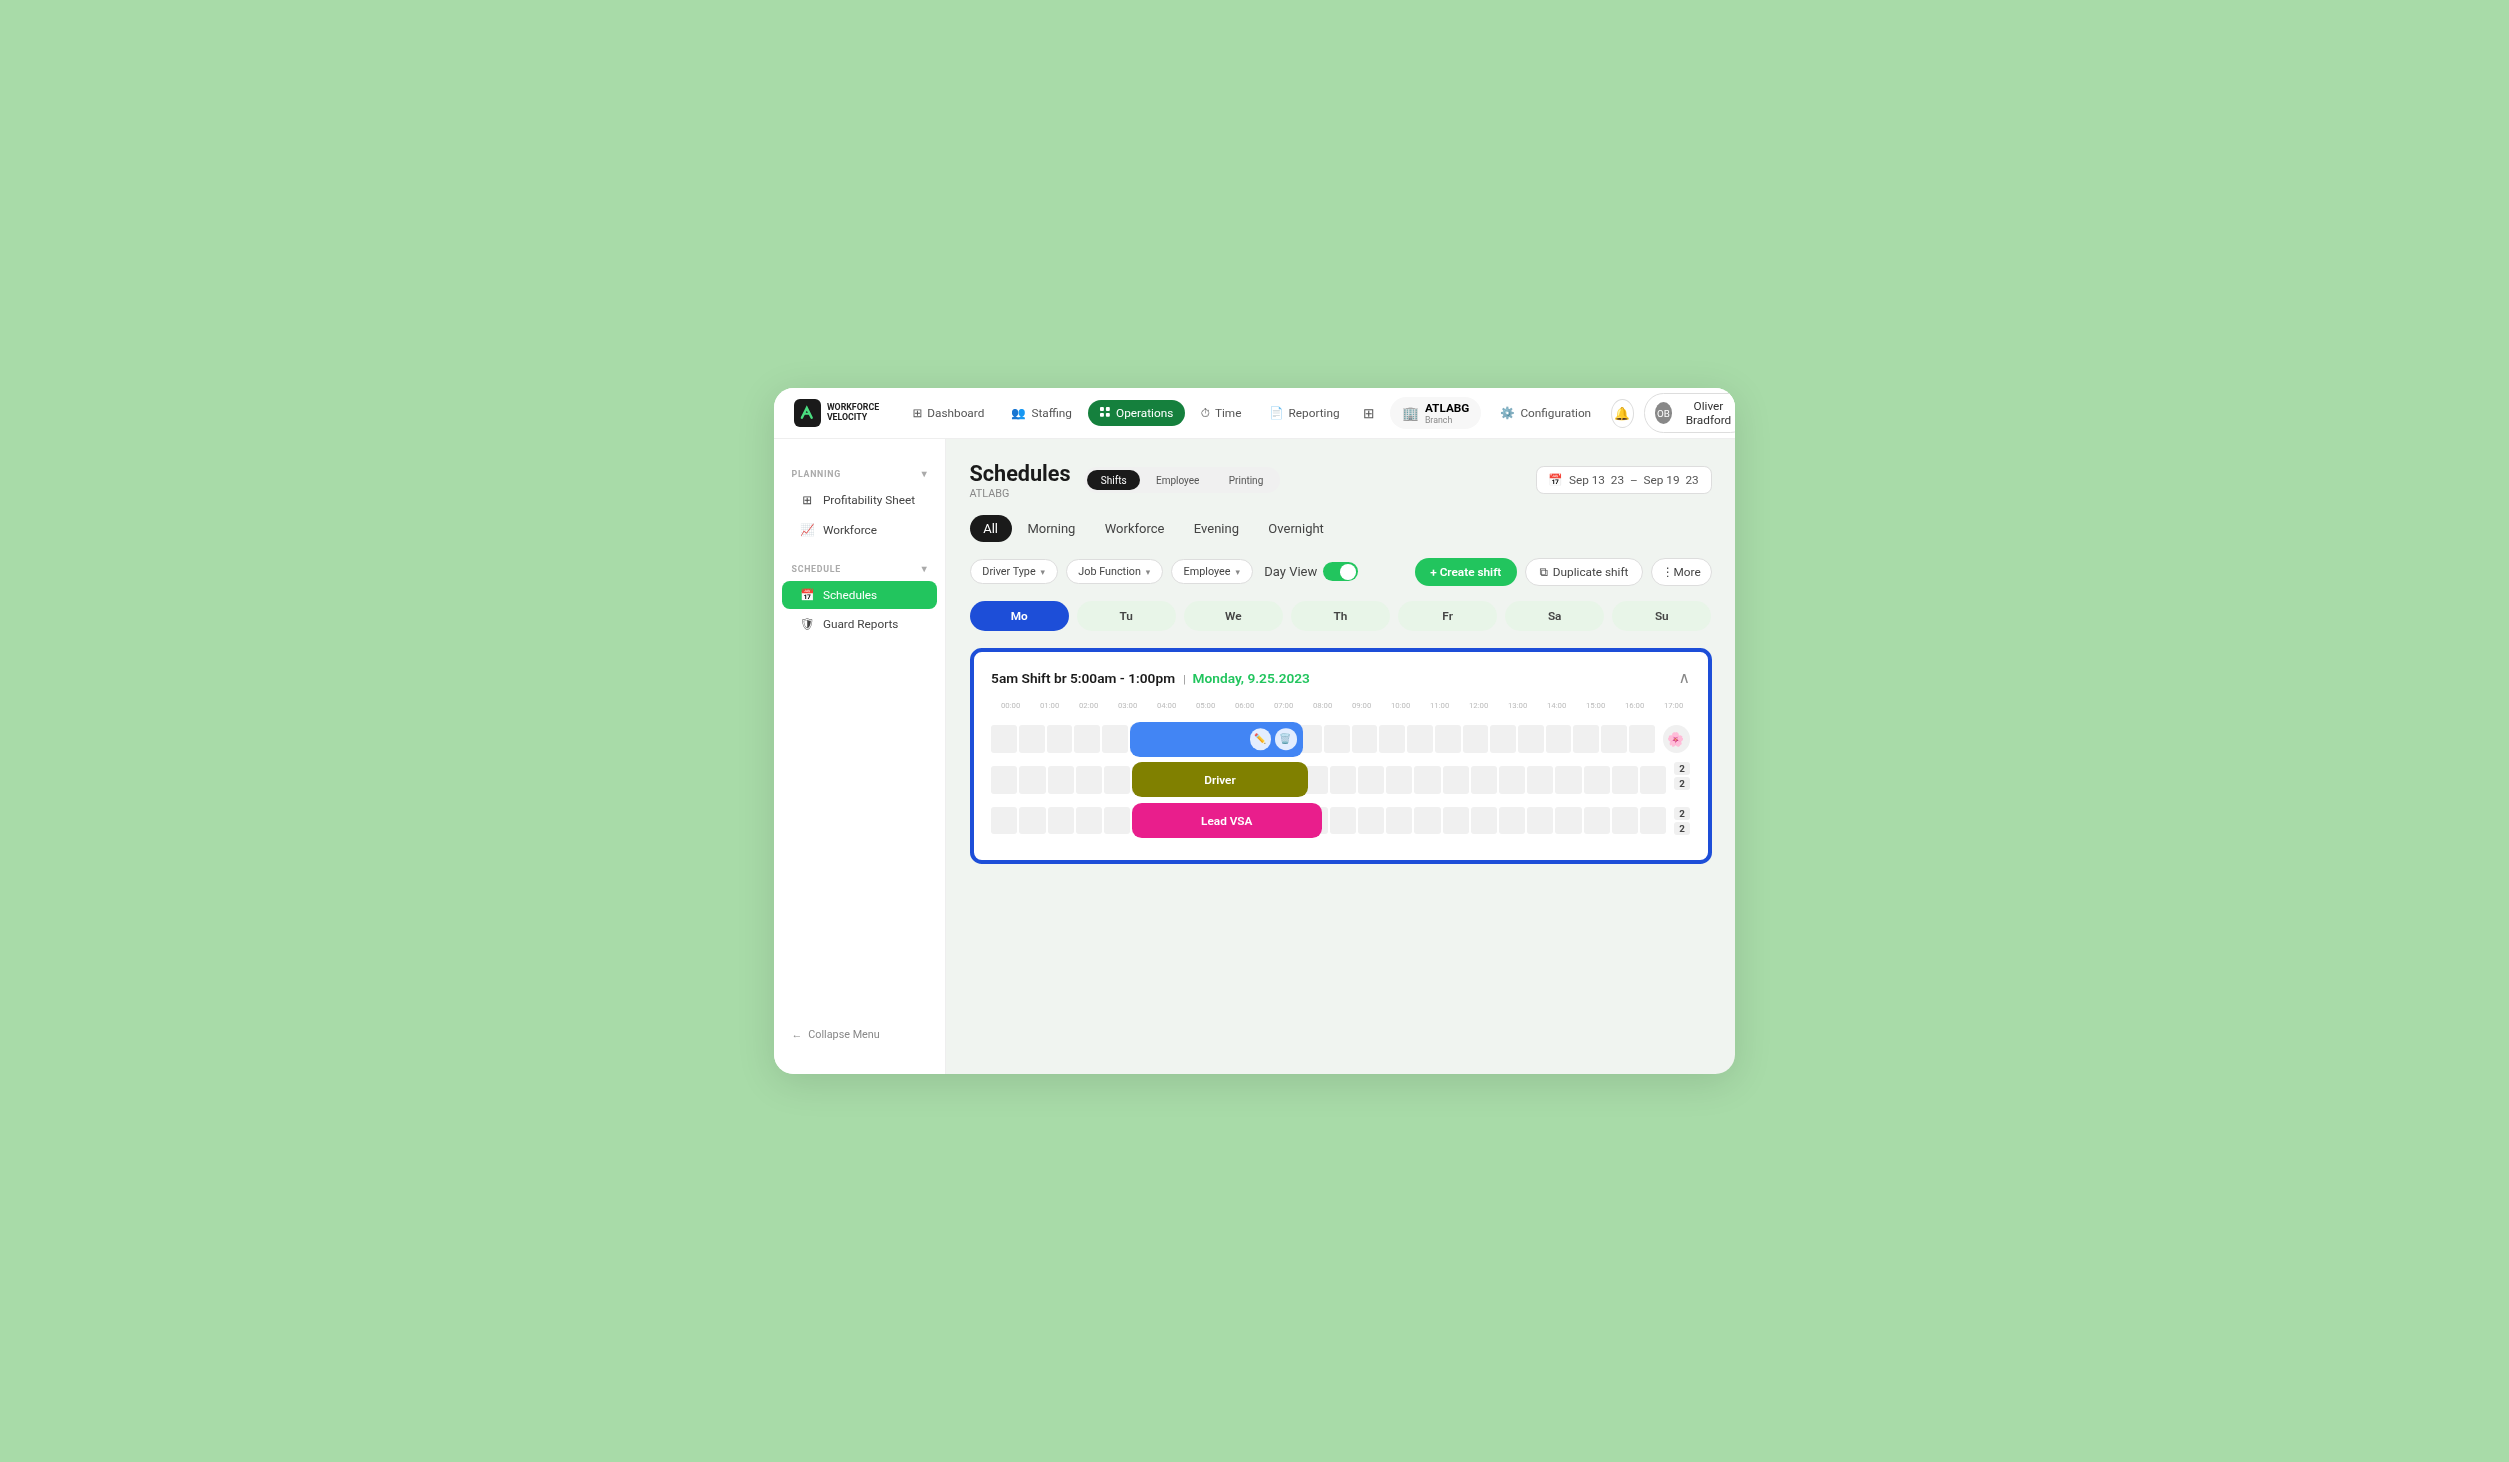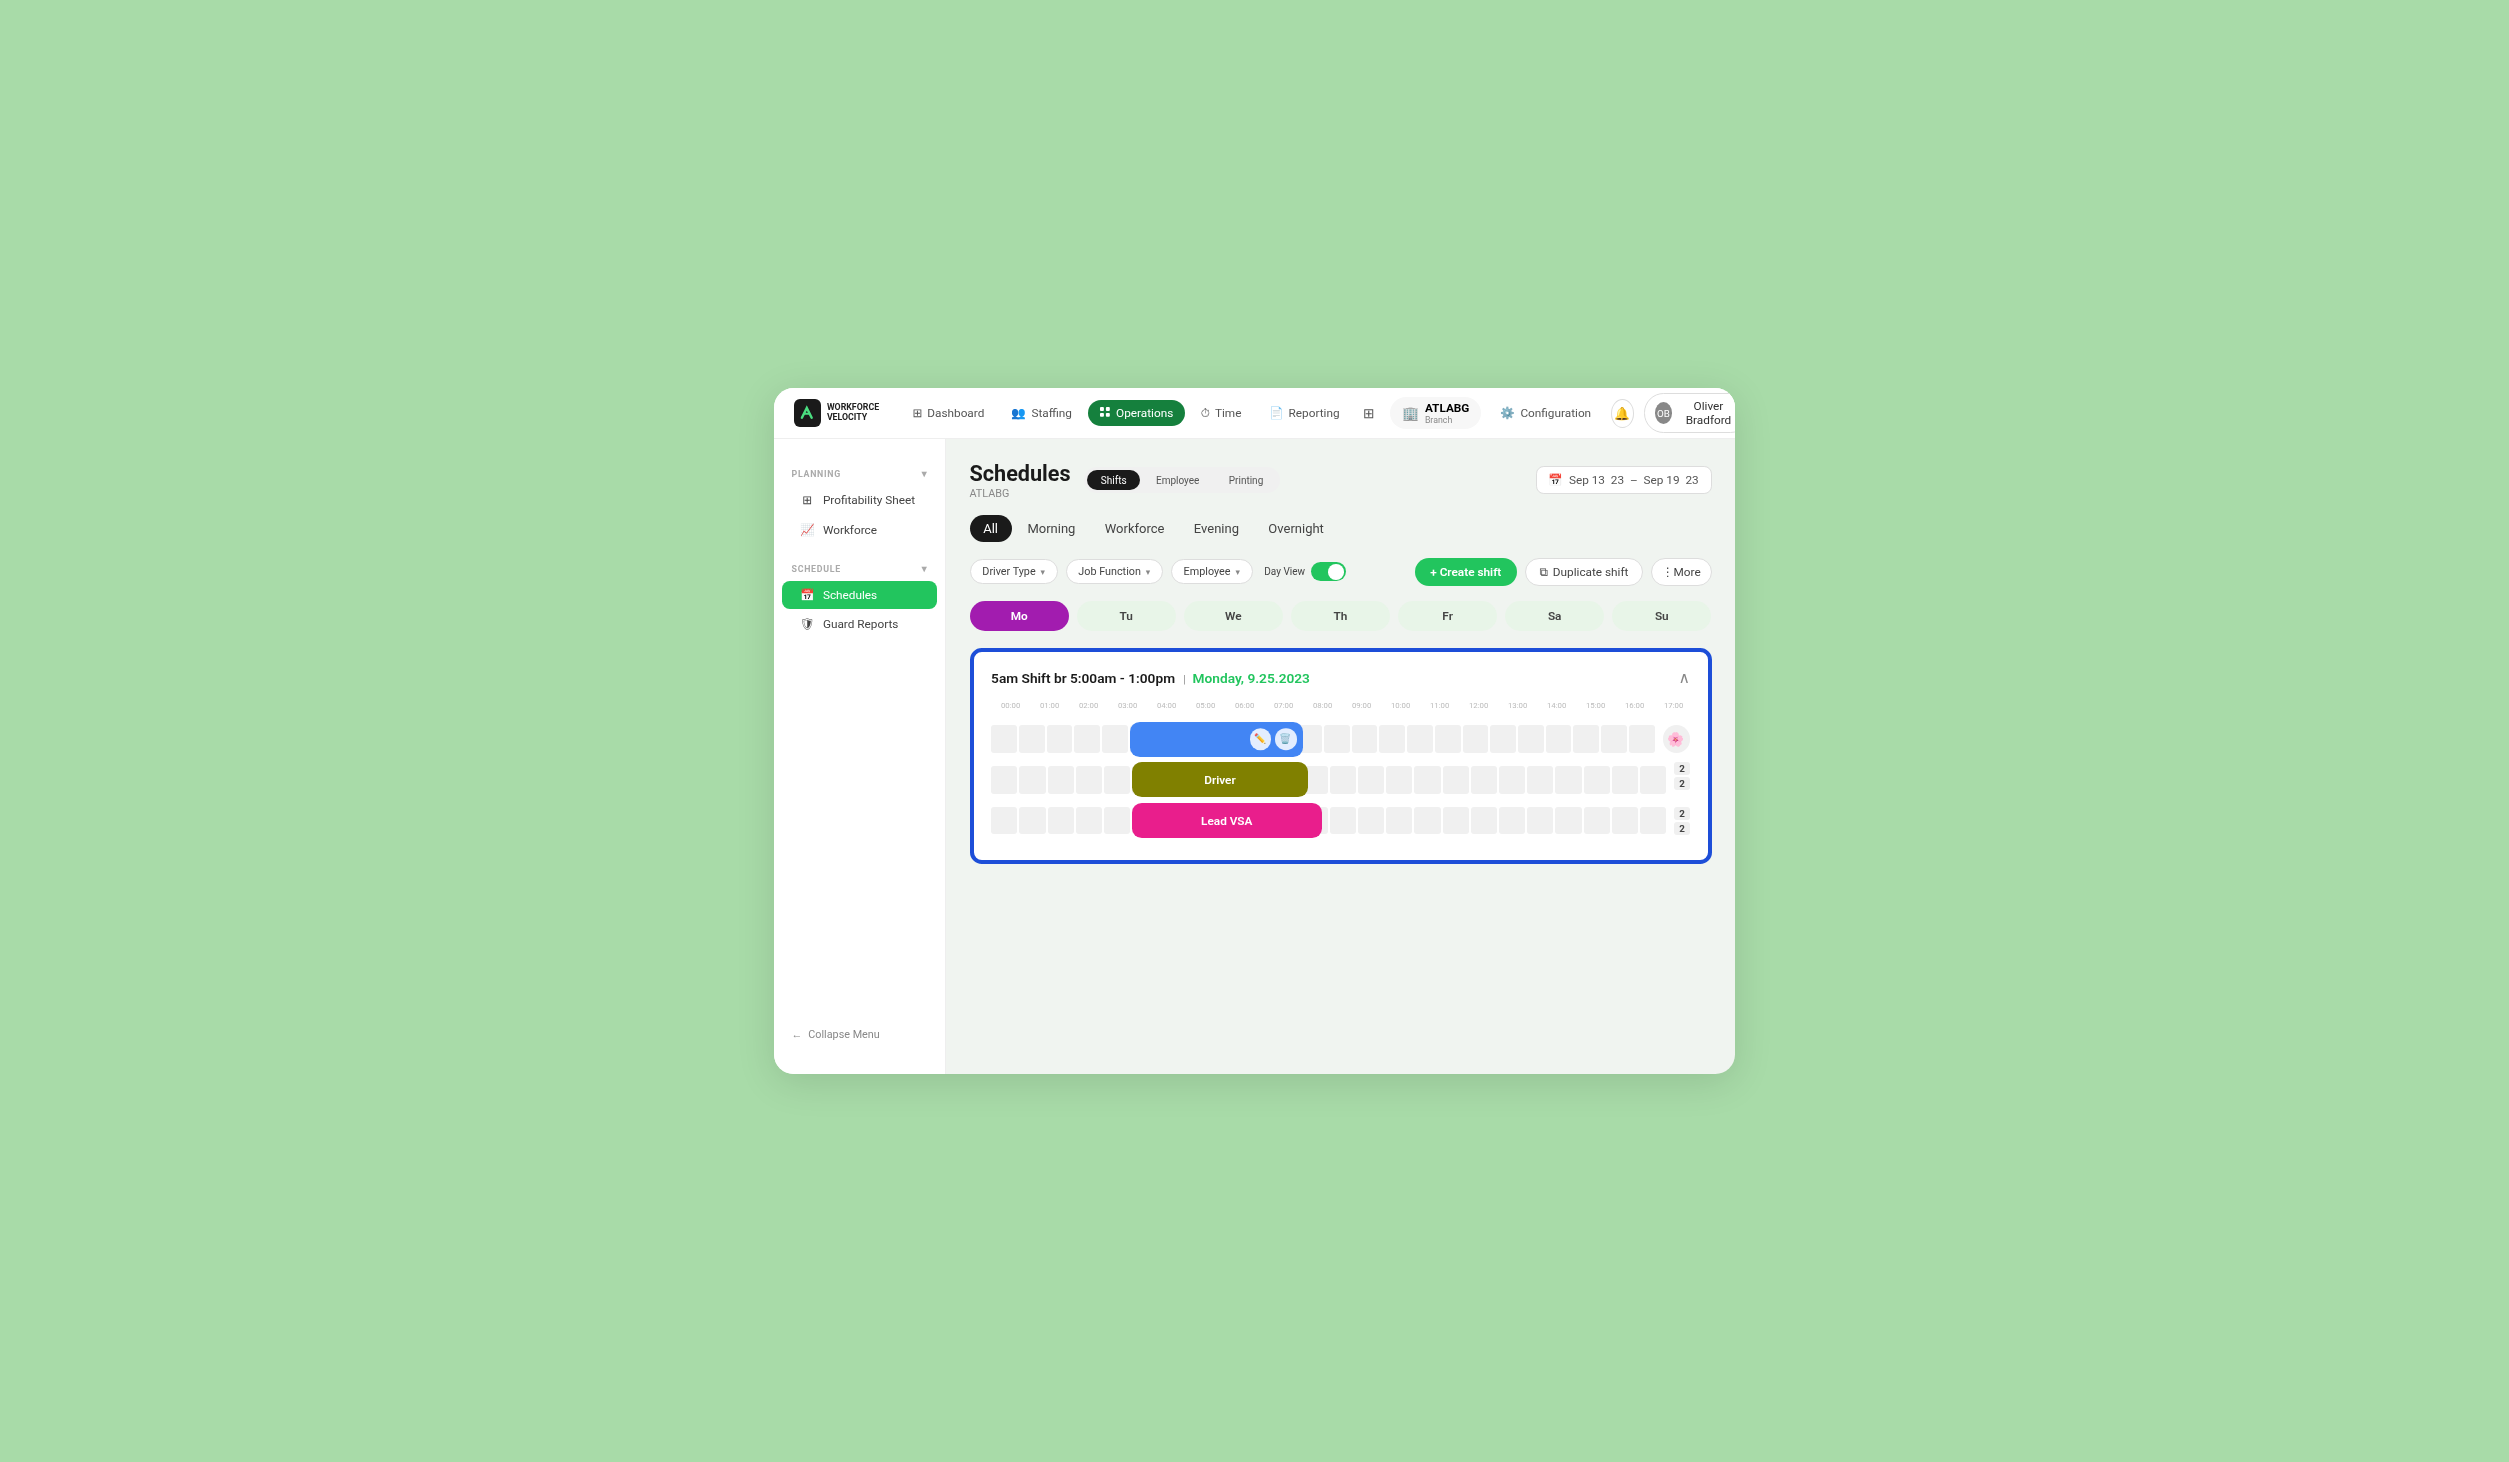--- a/index.html
+++ b/index.html
@@ -233,21 +233,21 @@
       padding: 4.9px 11.8px;
       border-radius: 15.7px;
       font-size: 10.8px;
       color: #444;
       background: white;
       border: 1px solid #ddd;
       cursor: pointer;
       font-family: inherit;
     }
     .filter-chip-chevron { font-size: 8.8px; color: #888; }
-    .toggle-wrap { display: flex; align-items: center; gap: 5.9px; margin-left: 3.9px; font-size: 10px; color: #444; }
+    .toggle-wrap { display: flex; align-items: center; gap: 5.9px; margin-left: 3.9px; font-size: 13px; color: #444; }
     .toggle {
       width: 35px; height: 19.6px; background: #22c55e; border-radius: 9.8px;
       position: relative; cursor: pointer;
     }
     .toggle-knob {
       width: 15.7px; height: 15.7px; background: white; border-radius: 50%;
       position: absolute; top: 2px; right: 2px; transition: 0.2s;
     }
     .action-btns { display: flex; align-items: center; gap: 7.8px; margin-left: auto; }
     .create-shift-btn {
@@ -278,21 +278,21 @@
       border-radius: 19.6px;
       font-size: 11.8px;
       font-weight: 600;
       color: #444;
       cursor: pointer;
       border: none;
       background: #e8f5e8;
       font-family: inherit;
       text-align: center;
     }
-    .day-btn.active { background: #a21caf; color: white; }
+    .day-btn.active { background: #1d4ed8; color: white; }
     
     .shift-card {
       background: white;
       border-radius: 11.8px;
       padding: 15.7px 17.6px;
       border: 4px solid #1d4ed8;
     }
     .shift-card-header {
       display: flex;
       align-items: center;

